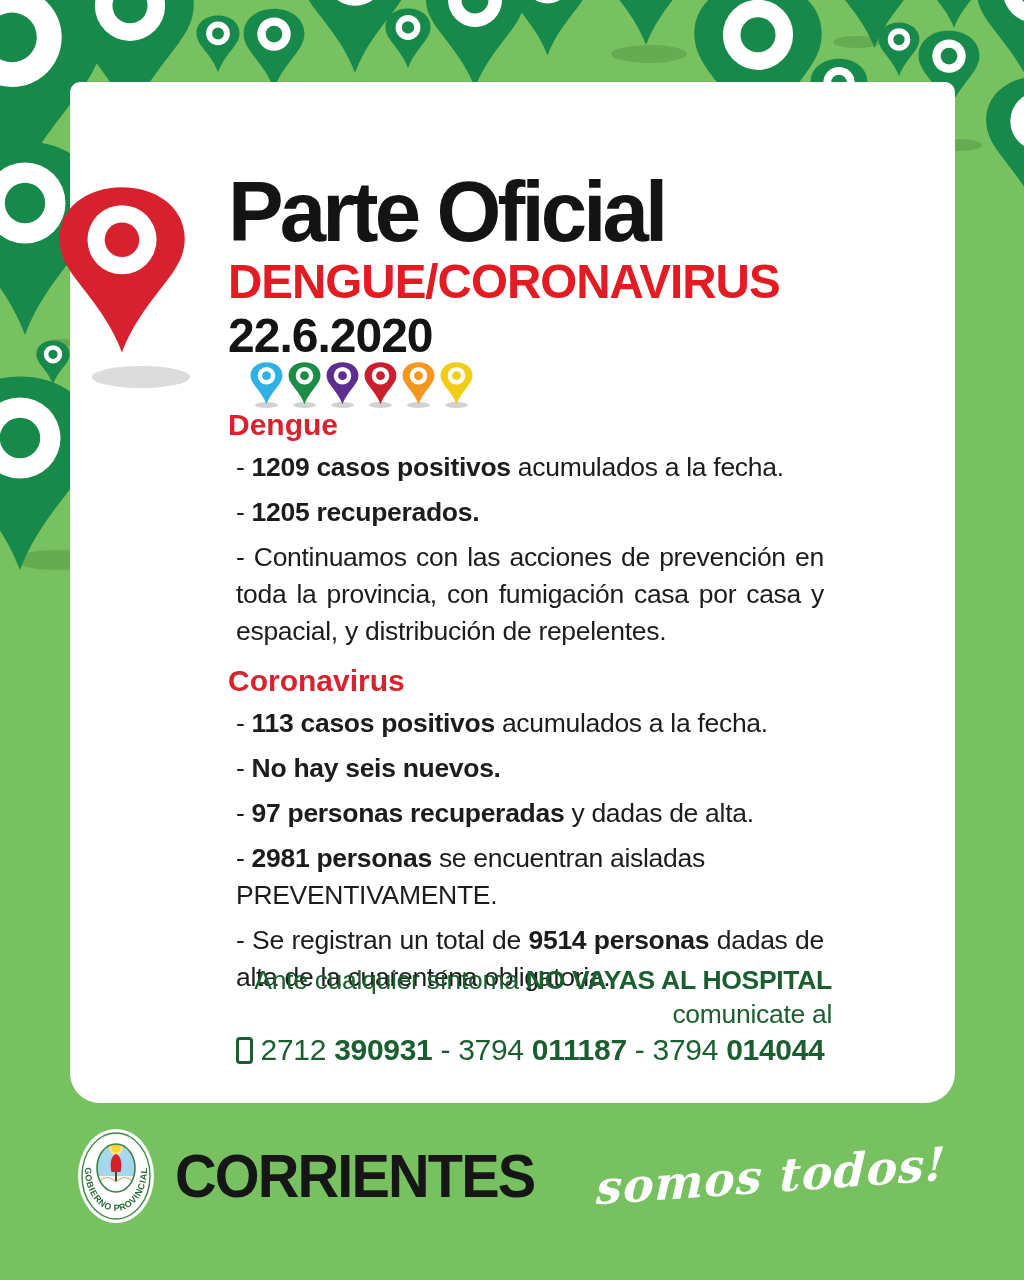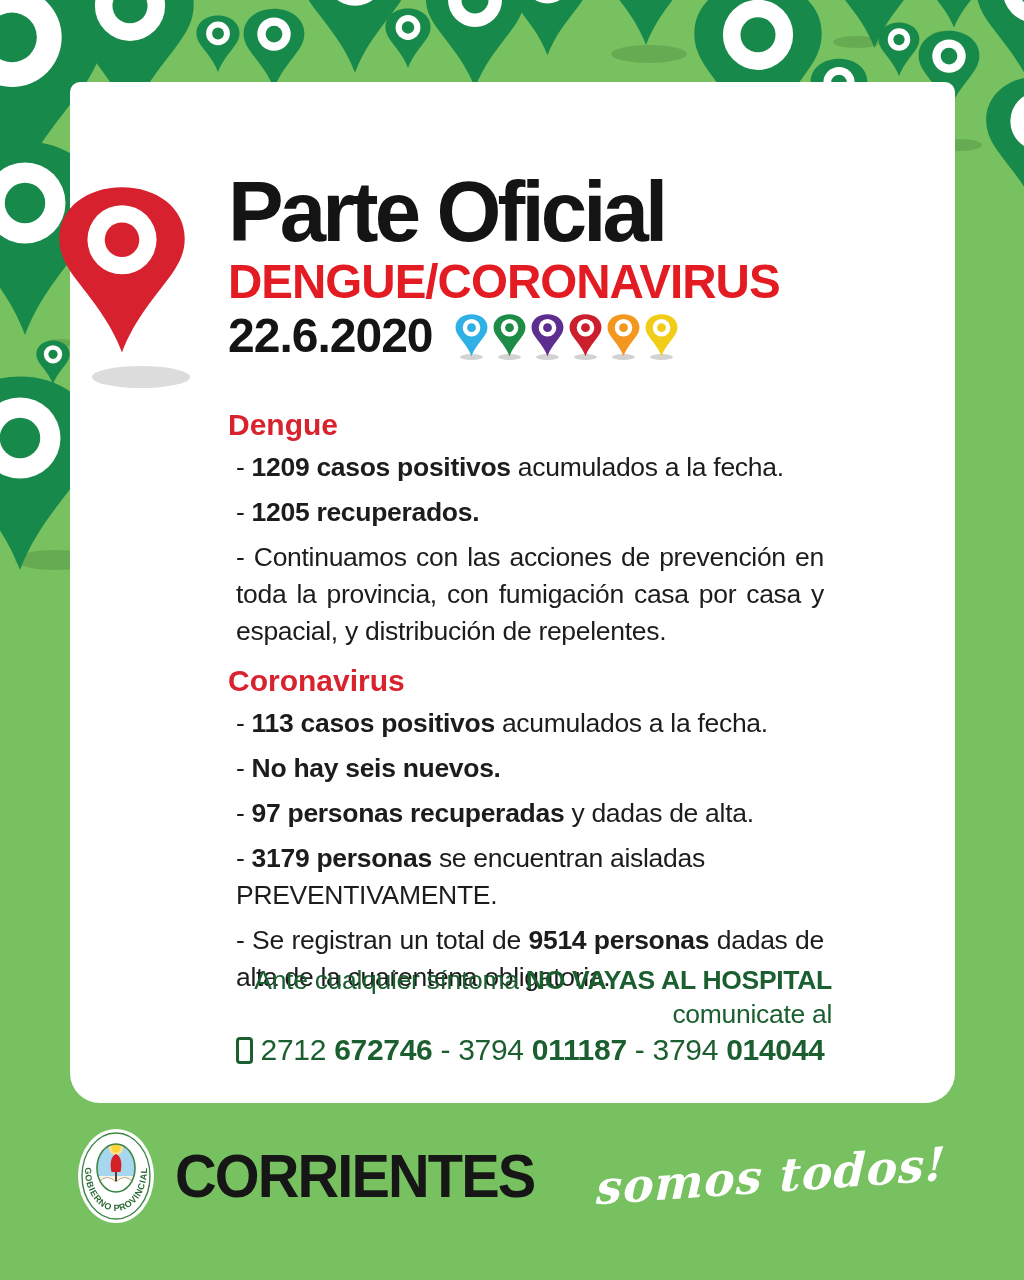--- a/index.html
+++ b/index.html
@@ -10,21 +10,21 @@
   .pat-shadow{position:absolute;border-radius:50%;}
   #card{position:absolute;left:70px;top:82px;width:885px;height:1021px;
         background:#ffffff;border-radius:10px 10px 30px 30px;z-index:1;}
   #hero-pin{position:absolute;left:58px;top:186px;width:128px;height:169px;z-index:3;color:#d8212e;}
   #hero-shadow{position:absolute;left:92px;top:366px;width:98px;height:22px;border-radius:50%;
         background:#dcdcdc;z-index:2;}
   #title{position:absolute;left:228px;top:168px;font-size:86px;font-weight:bold;
         letter-spacing:-4px;color:#141414;line-height:1;z-index:2;transform:scaleX(.97);transform-origin:left;}
   #subtitle{position:absolute;left:228px;top:258px;font-size:48px;font-weight:bold;
         letter-spacing:-1px;color:#e31b23;line-height:1;z-index:2;transform:scaleX(.99);transform-origin:left;}
-  #date-row{position:absolute;left:228px;top:312px;z-index:2;display:flex;align-items:flex-start;}
+  #date-row{position:absolute;left:228px;top:312px;z-index:2;display:flex;align-items:flex-start;flex-direction:column;}
   #date-text{font-size:48px;font-weight:bold;color:#141414;letter-spacing:-1px;line-height:1;}
   #date-pins{display:flex;margin-left:22px;margin-top:2px;}
   .mini-pin-wrap{position:relative;width:33px;height:46px;margin-right:5px;}
   .mini-pin-wrap svg{position:absolute;left:0;top:0;width:33px;height:43px;z-index:1;}
   .mini-shadow{position:absolute;left:5px;bottom:0;width:23px;height:6px;border-radius:50%;background:#d2d2d2;}
   #sections{position:absolute;left:228px;top:392px;width:604px;z-index:2;}
   .sec-heading{font-size:30px;font-weight:bold;color:#d8232e;margin:14px 0 8px 0;line-height:1.1;}
   .sec-heading:first-child{margin-top:16px;}
   .para{margin:8px;font-size:26.5px;color:#1c1c1c;line-height:37px;letter-spacing:-0.3px;}
   .para.just{text-align:justify;}
@@ -223,31 +223,31 @@
 
 <div id="sections">
     <div class="sec-heading">Dengue</div>
     <p class="para"><span>- </span><span class="b">1209 casos positivos</span><span> acumulados a la fecha.</span></p>
     <p class="para"><span>- </span><span class="b">1205 recuperados.</span></p>
     <p class="para just"><span>- Continuamos con las acciones de prevención en toda la provincia, con fumigación casa por casa y espacial, y distribución de repelentes.</span></p>
     <div class="sec-heading">Coronavirus</div>
     <p class="para"><span>- </span><span class="b">113 casos positivos</span><span> acumulados a la fecha.</span></p>
     <p class="para"><span>- </span><span class="b">No hay seis nuevos.</span></p>
     <p class="para"><span>- </span><span class="b">97 personas recuperadas</span><span> y dadas de alta.</span></p>
-    <p class="para"><span>- </span><span class="b">3179 personas</span><span> se encuentran aisladas PREVENTIVAMENTE.</span></p>
+    <p class="para"><span>- </span><span class="b">2981 personas</span><span> se encuentran aisladas PREVENTIVAMENTE.</span></p>
     <p class="para just"><span>- Se registran un total de </span><span class="b">9514 personas</span><span> dadas de alta de la cuarentena obligatoria.</span></p>
   </div>
 
 <div id="contact">
   <div id="contact-line1"><span>Ante cualquier síntoma  </span><span class="b">NO VAYAS AL HOSPITAL</span><span> comunicate al</span></div>
   <div id="contact-line2">
     <svg id="phone-icon" viewBox="0 0 17 27">
       <rect x="1.5" y="1.5" width="14" height="24" rx="2.5" fill="none" stroke="#1b5e2f" stroke-width="3"></rect>
     </svg>
-    <span id="phone-numbers"><span>2712 </span><span class="b">672746</span><span> - 3794 </span><span class="b">011187</span><span> - 3794 </span><span class="b">014044</span></span>
+    <span id="phone-numbers"><span>2712 </span><span class="b">390931</span><span> - 3794 </span><span class="b">011187</span><span> - 3794 </span><span class="b">014044</span></span>
   </div>
 </div>
 
 <div id="footer">
   <svg id="seal" viewBox="0 0 78 96">
     <ellipse cx="39" cy="48" rx="38" ry="47" fill="#ffffff"></ellipse>
     <ellipse cx="39" cy="48" rx="34" ry="43" fill="none" stroke="#3c8544" stroke-width="1.4"></ellipse>
     <clipPath id="seal-clip">
         <ellipse cx="39" cy="40" rx="19" ry="24"></ellipse>
       </clipPath>

